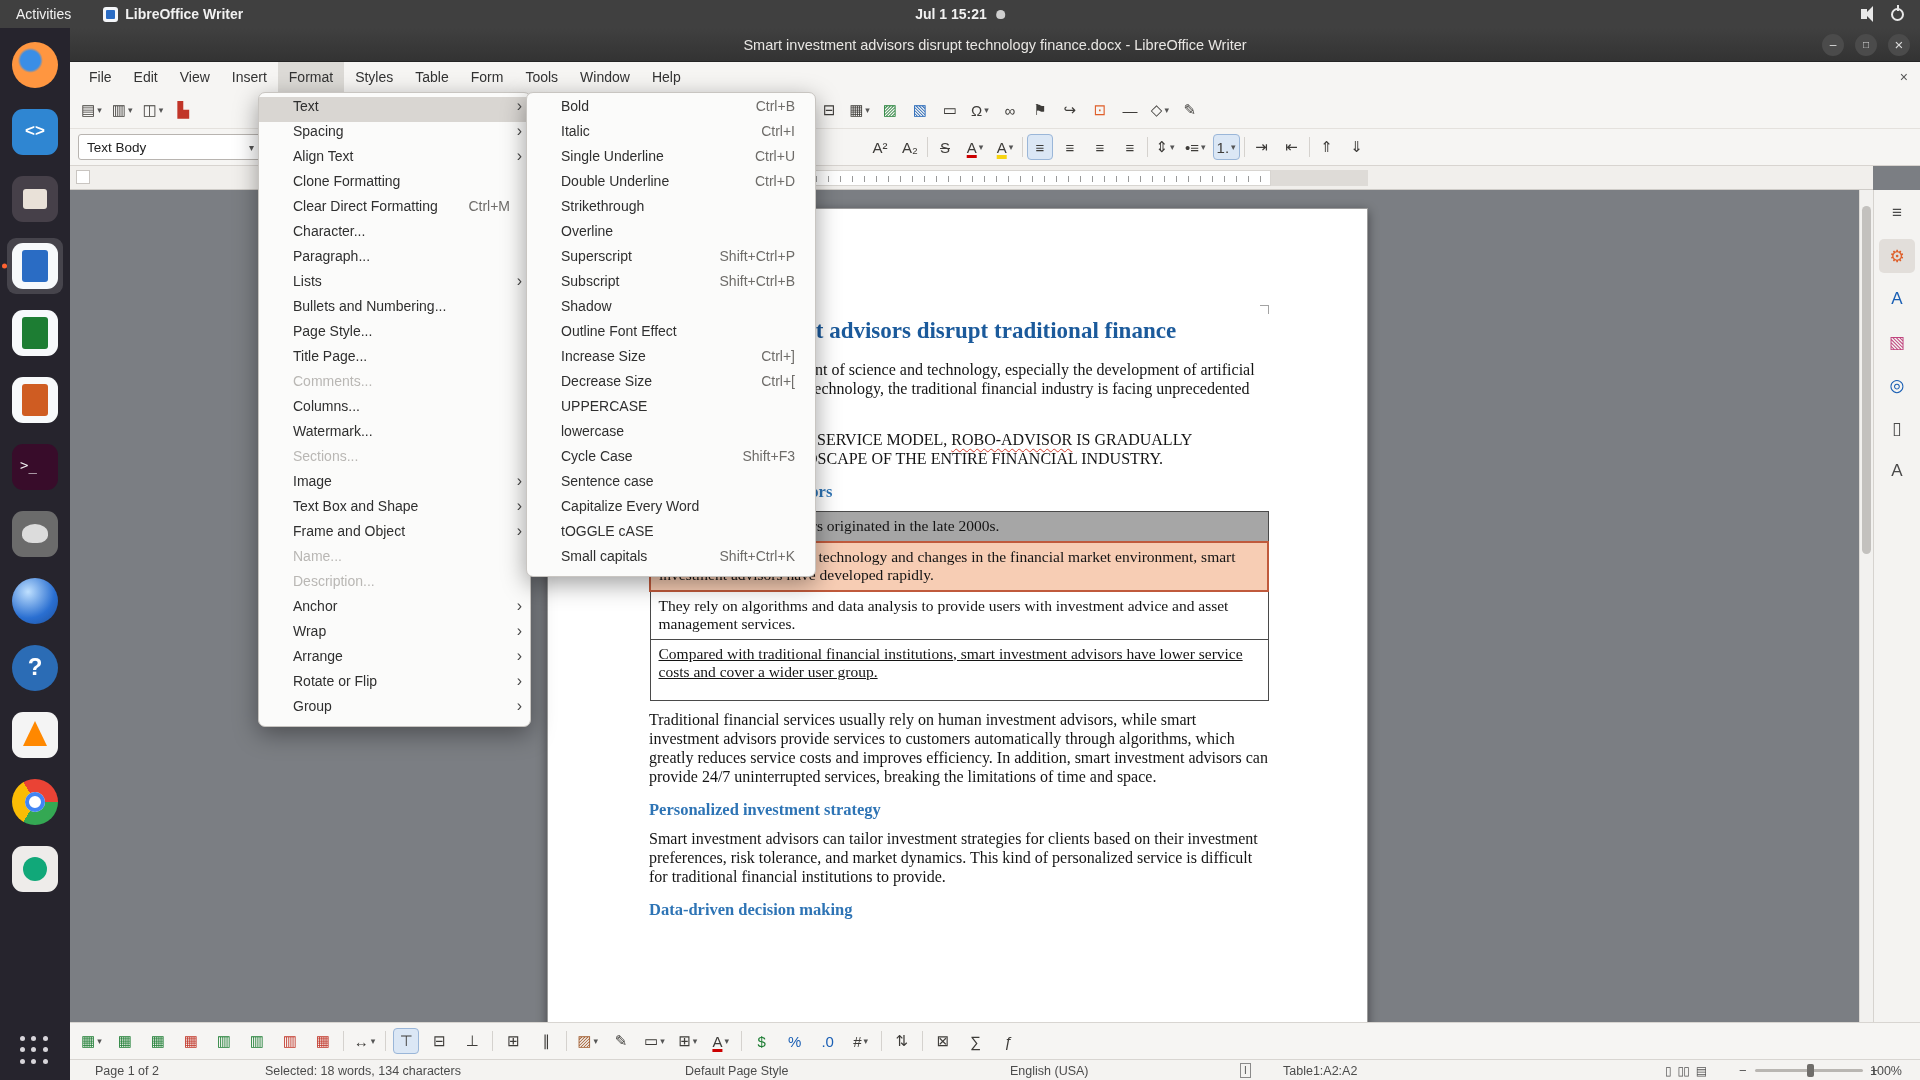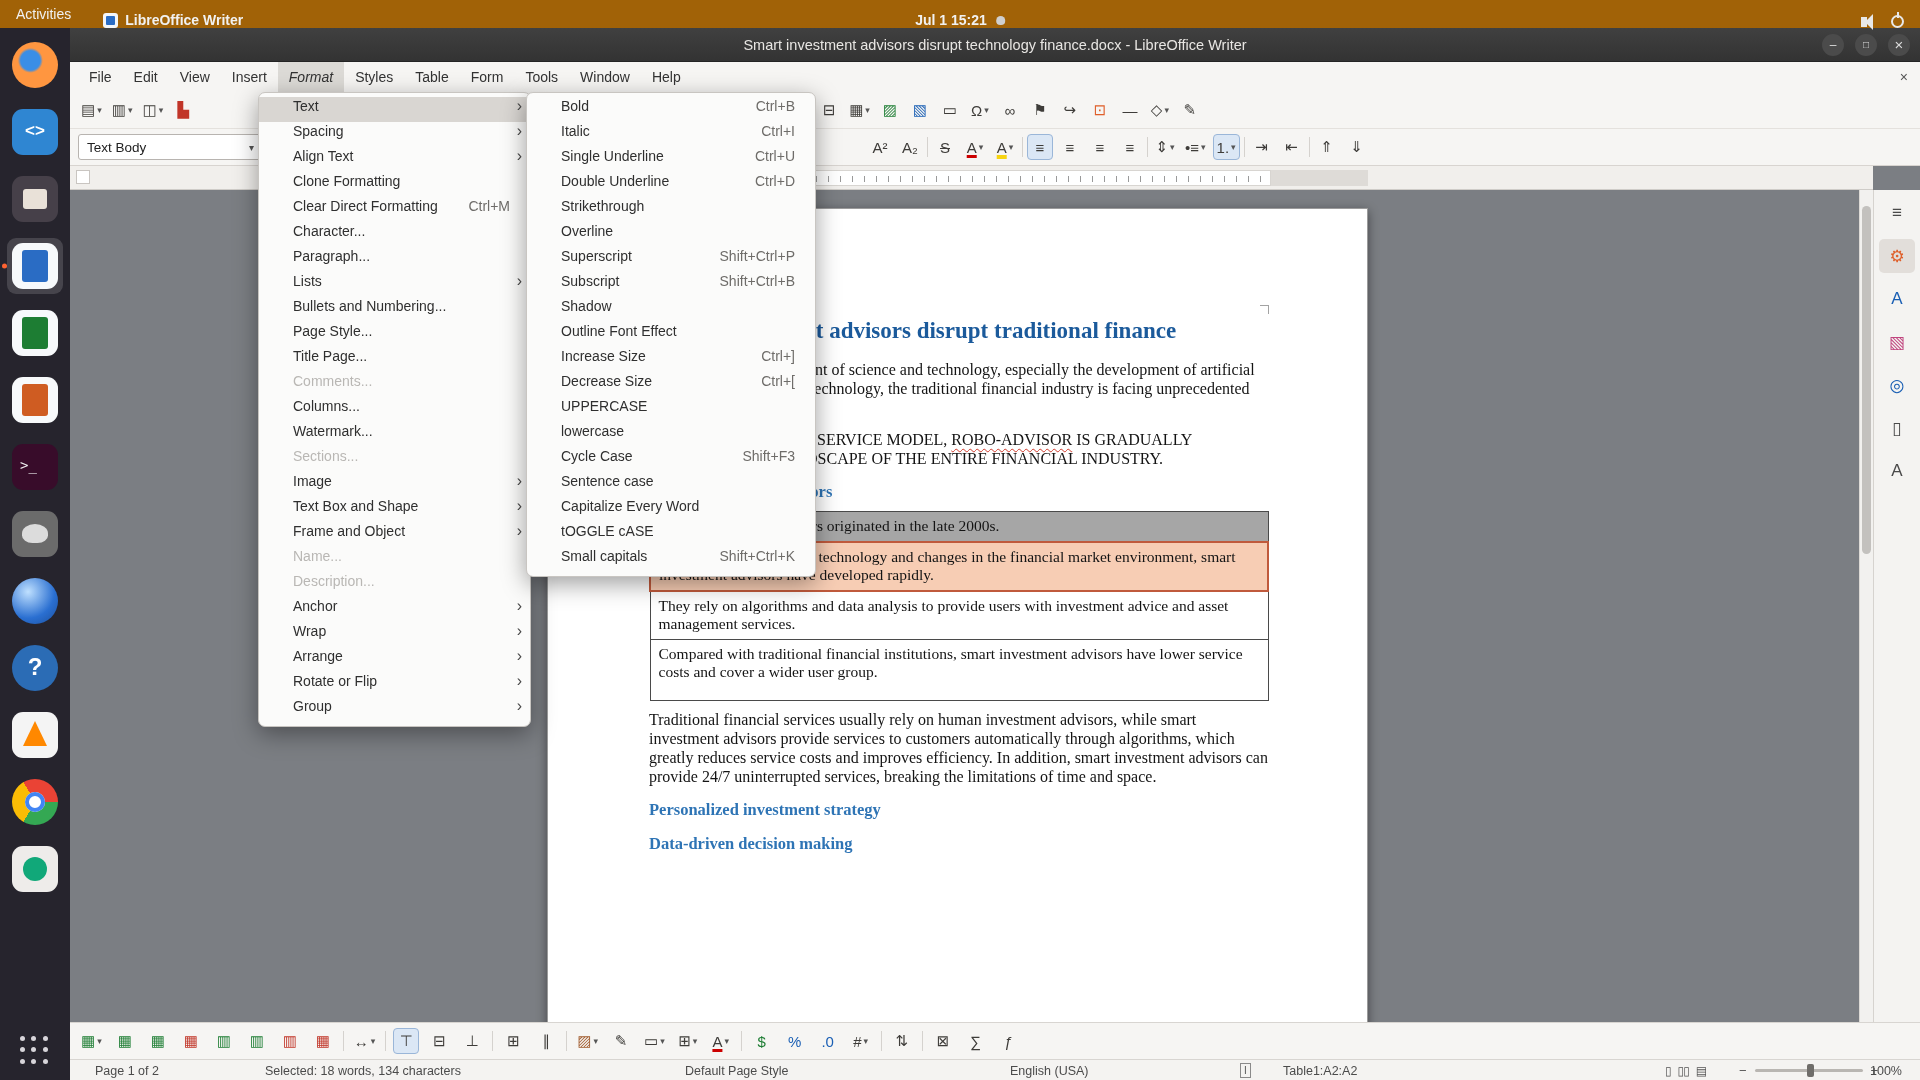--- a/index.html
+++ b/index.html
@@ -1,20 +1,20 @@
 <!DOCTYPE html>
 <html><head>
 <meta charset="utf-8">
 <style>
   *{margin:0;padding:0;box-sizing:border-box;}
   html,body{width:1920px;height:1080px;overflow:hidden;}
   body{font-family:"Liberation Sans",sans-serif;background:#7b7e83;position:relative;color:#333;}
 
   
-  .topbar{position:absolute;left:0;top:0;width:1920px;height:28px;background:#a16207;color:#f1f1f1;display:flex;align-items:flex-end;font-size:14px;z-index:90;}
+  .topbar{position:absolute;left:0;top:0;width:1920px;height:28px;background:#404040;color:#f1f1f1;display:flex;align-items:center;font-size:14px;z-index:90;}
   .tb-activities{padding:0 16px;height:100%;display:flex;align-items:center;}
   .tb-app{display:flex;align-items:center;gap:7px;margin-left:16px;font-weight:700;}
   .tb-app-icon{width:15px;height:15px;background:#f4f6f9;border-radius:3px;position:relative;}
   .tb-app-icon::after{content:"";position:absolute;inset:3px;background:#2a6cc4;border-radius:1px;}
   .tb-center{position:absolute;left:50%;transform:translateX(-50%);display:flex;align-items:center;gap:9px;font-weight:600;}
   .tb-bell{width:9px;height:9px;border-radius:50% 50% 45% 45%;background:#cfcfcf;}
   .tb-right{margin-left:auto;display:flex;align-items:center;gap:18px;padding-right:16px;}
   .vol{width:6px;height:10px;background:#e8e8e8;position:relative;display:inline-block;margin-right:6px;}
   .vol::after{content:"";position:absolute;left:4px;top:-3px;border-top:8px solid transparent;border-bottom:8px solid transparent;border-right:8px solid #e8e8e8;}
   .power{width:13px;height:13px;border:2px solid #e8e8e8;border-radius:50%;position:relative;display:inline-block;}
@@ -59,21 +59,21 @@
   .titlebar{position:absolute;left:70px;top:28px;right:0;height:34px;background:linear-gradient(#404040,#333333);border-bottom:1px solid #242424;display:flex;align-items:center;justify-content:center;color:#e8e6e3;font-size:14.5px;z-index:40;}
   .win-controls{position:absolute;right:10px;top:0;height:100%;display:flex;align-items:center;gap:11px;}
   .wbtn{width:22px;height:22px;border-radius:50%;background:#4b4b4b;color:#ddd;display:flex;align-items:center;justify-content:center;font-size:12px;}
   .wbtn.min::after{content:"–";}
   .wbtn.max::after{content:"□";font-size:10px;}
   .wbtn.close::after{content:"×";font-size:15px;}
 
   .menubar{position:absolute;left:70px;top:62px;right:0;height:30px;background:#f6f5f3;display:flex;align-items:center;font-size:14px;color:#333;z-index:40;}
   .mb-items{display:flex;height:100%;padding-left:8px;}
   .mb-item{padding:0 11px;display:flex;align-items:center;white-space:nowrap;}
-  .mb-item.active{background:#dcdad6;font-style:italic;}
+  .mb-item.active{background:#dcdad6;}
   .mb-close{margin-left:auto;margin-right:12px;color:#555;font-size:14px;}
 
   .toolbar{position:absolute;left:70px;right:0;background:#f6f5f3;display:flex;align-items:center;z-index:39;}
   #toolbar1{top:92px;height:37px;border-bottom:1px solid #e4e1dd;}
   #toolbar2{top:129px;height:37px;border-bottom:1px solid #d8d4d0;gap:12px;}
   .tb-group{display:flex;align-items:center;gap:4px;padding-left:8px;}
   .sp{flex:0 0 auto;}
   .tbtn{min-width:26px;height:26px;display:flex;align-items:center;justify-content:center;font-size:15px;color:#3e3c39;border-radius:4px;padding:0 3px;white-space:nowrap;}
   .tbtn.sep{min-width:1px;width:1px;height:20px;background:#d5d2ce;padding:0;border-radius:0;}
   .tbtn.drop::after{content:"▾";font-size:9px;margin-left:2px;color:#555;}
@@ -100,21 +100,21 @@
   .corner.tl{left:101px;top:96px;border-top:1px solid #a3a3a3;border-left:1px solid #a3a3a3;}
   .corner.tr{right:98px;top:96px;border-top:1px solid #a3a3a3;border-right:1px solid #a3a3a3;}
   .page h1{font-size:23px;line-height:28px;color:#1b5a9b;font-weight:700;margin:12px 0 15px;}
   .page .p{margin:0 0 13px;}
   .page .h2{font-size:16.5px;line-height:20px;color:#2e74b5;font-weight:700;margin:14px 0 9px;}
   .squig{text-decoration:underline wavy #d03a2b 1px;text-underline-offset:3px;}
   .dtable{width:100%;border-collapse:collapse;margin:2px 0 9px;font-size:15.5px;}
   .dtable td{border:1px solid #4a4a4a;padding:5px 8px;line-height:18.5px;}
   .dtable td.gray{background:#a6a6a6;}
   .dtable td.sel{background:#f7cdb4;border:2px solid #c05a3c;}
-  .dtable td.tall{padding-bottom:18px;}
+  .dtable td.tall{padding-bottom:18px;text-decoration:underline;}
   .vscroll{position:absolute;right:0;top:0;width:14px;height:100%;background:#f2f1ef;border-left:1px solid #dcd9d5;}
   .vthumb{position:absolute;left:2px;right:2px;top:16px;height:348px;background:#c3c1be;border-radius:5px;}
 
   
   .rsidebar{position:absolute;right:0;top:190px;width:47px;height:832px;background:#f4f3f1;border-left:1px solid #d6d3cf;display:flex;flex-direction:column;align-items:center;padding-top:6px;gap:9px;z-index:20;}
   .sbtab{width:36px;height:34px;display:flex;align-items:center;justify-content:center;font-size:17px;color:#4a4a4a;border-radius:5px;}
   .sbtab.active{background:#e2deda;}
 
   
   .menu{position:absolute;background:#fbfbfa;border:1px solid #c8c5c1;border-radius:7px;box-shadow:0 7px 24px rgba(0,0,0,0.38);padding:4px 0;font-size:14px;color:#2f2f2f;}
@@ -407,20 +407,21 @@
           <tr>
             <td>They rely on algorithms and data analysis to provide users with investment advice and asset management services.</td>
           </tr>
           <tr>
             <td class="tall">Compared with traditional financial institutions, smart investment advisors have lower service costs and cover a wider user group.</td>
           </tr>
         </tbody>
     </table>
     <p class="p">Traditional financial services usually rely on human investment advisors, while smart investment advisors provide services to customers automatically through algorithms, which greatly reduces service costs and improves efficiency. In addition, smart investment advisors can provide 24/7 uninterrupted services, breaking the limitations of time and space.</p>
     <h2 class="h2">Personalized investment strategy</h2>
+    <p class="p">Smart investment advisors can tailor investment strategies for clients based on their investment preferences, risk tolerance, and market dynamics. This kind of personalized service is difficult for traditional financial institutions to provide.</p>
     <h2 class="h2">Data-driven decision making</h2>
   </div>
   <div class="vscroll">
     <div class="vthumb"></div>
   </div>
 </div>
 
 <div class="rsidebar">
   <div style="display:flex;flex-direction:column;gap:9px;align-items:center;">
 

